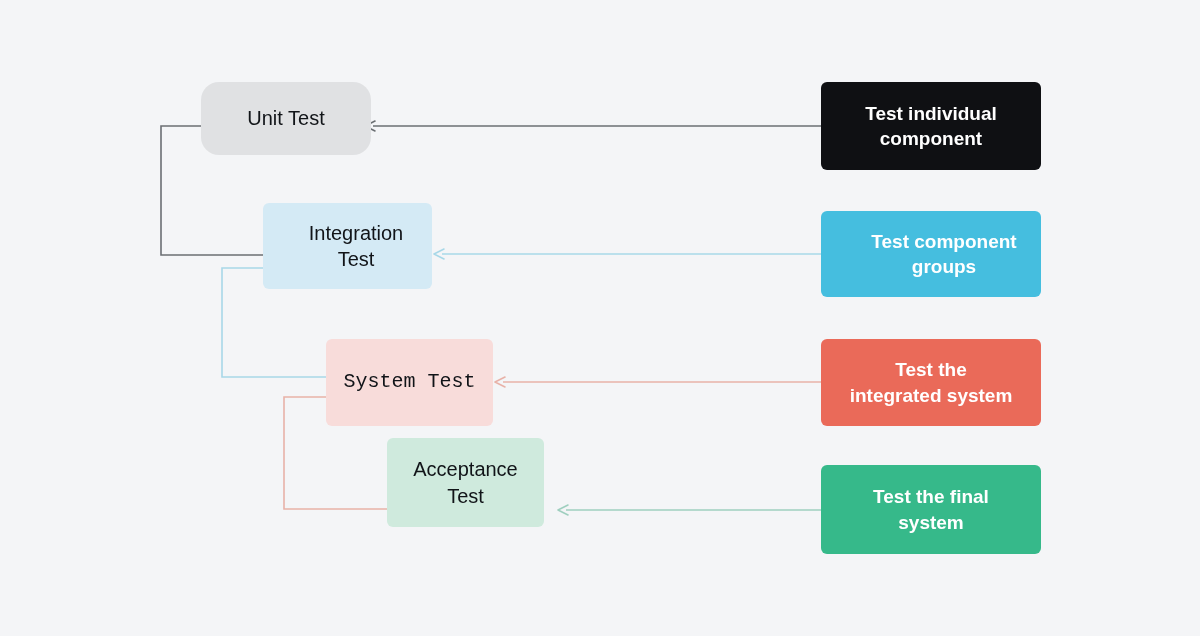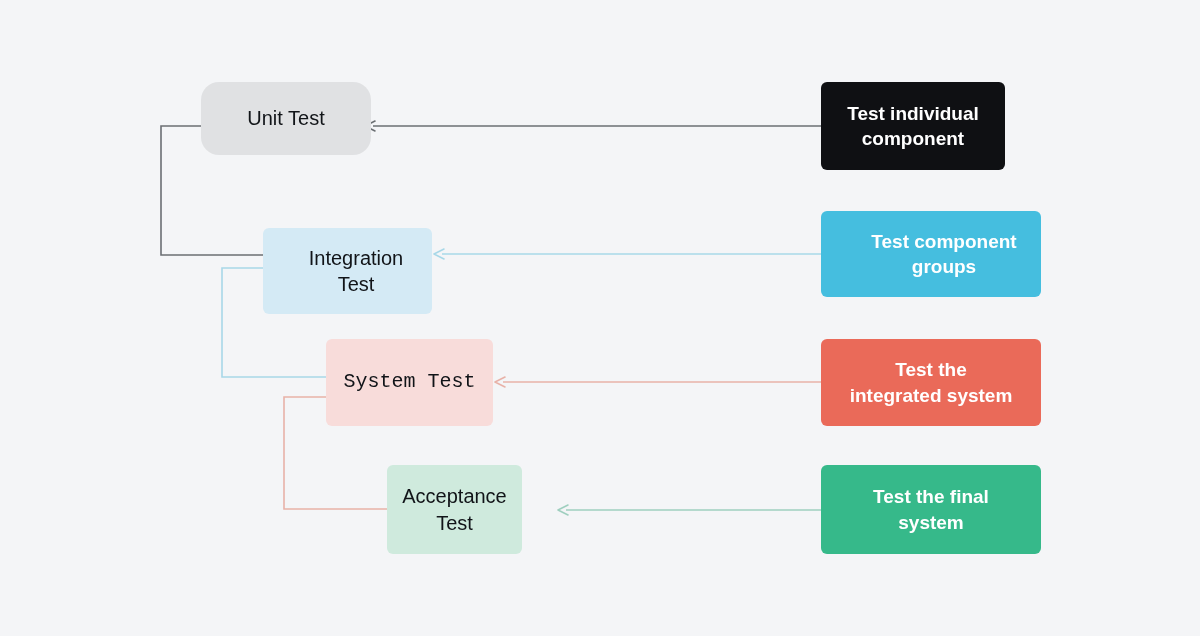--- a/index.html
+++ b/index.html
@@ -43,25 +43,25 @@
     font-size: 20px;
     color: #111418;
   }
   
   .node.desc {
     font-size: 19px;
     color: #ffffff;
     font-weight: 600;
   }
   #n-unit       { left:201px; top:82px;  width:170px; height:73px; background:#e0e1e3;border-radius:18px; }
-  #n-integration{ left:263px; top:228px; width:169px; height:86px; background:#d4eaf5;padding-left:27px; }
+  #n-integration{ left:263px; top:203px; width:169px; height:86px; background:#d4eaf5;padding-left:27px; }
   #n-system     { left:326px; top:339px; width:167px; height:87px; background:#f8dcda;font-family:Liberation Mono, monospace; }
-  #n-acceptance { left:387px; top:465px; width:135px; height:89px; background:#cfeadd; }
+  #n-acceptance { left:387px; top:438px; width:157px; height:89px; background:#cfeadd; }
 
-  #n-desc-unit       { left:821px; top:82px;  width:184px; height:88px; background:#0f1013; }
+  #n-desc-unit       { left:821px; top:82px;  width:220px; height:88px; background:#0f1013; }
   #n-desc-integration{ left:821px; top:211px; width:220px; height:86px; background:#45bedf;padding-left:36px; }
   #n-desc-system     { left:821px; top:339px; width:220px; height:87px; background:#ea6a59; }
   #n-desc-acceptance { left:821px; top:465px; width:220px; height:89px; background:#36b98a; }
 </style>
 </head>
 <body>
 
 <div id="canvas">
 
   <svg id="edges" viewBox="0 0 1200 636" width="1200" height="636" xmlns="http://www.w3.org/2000/svg">

